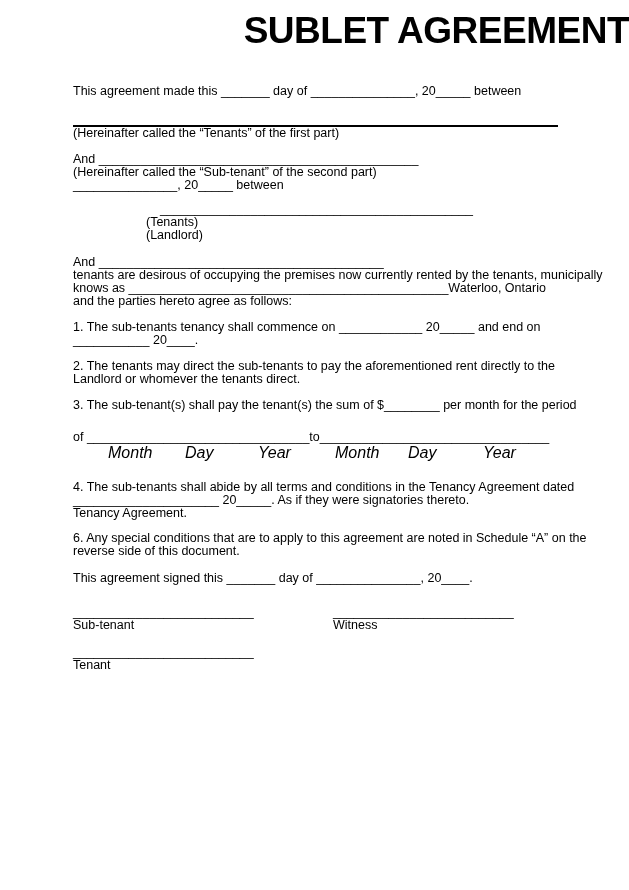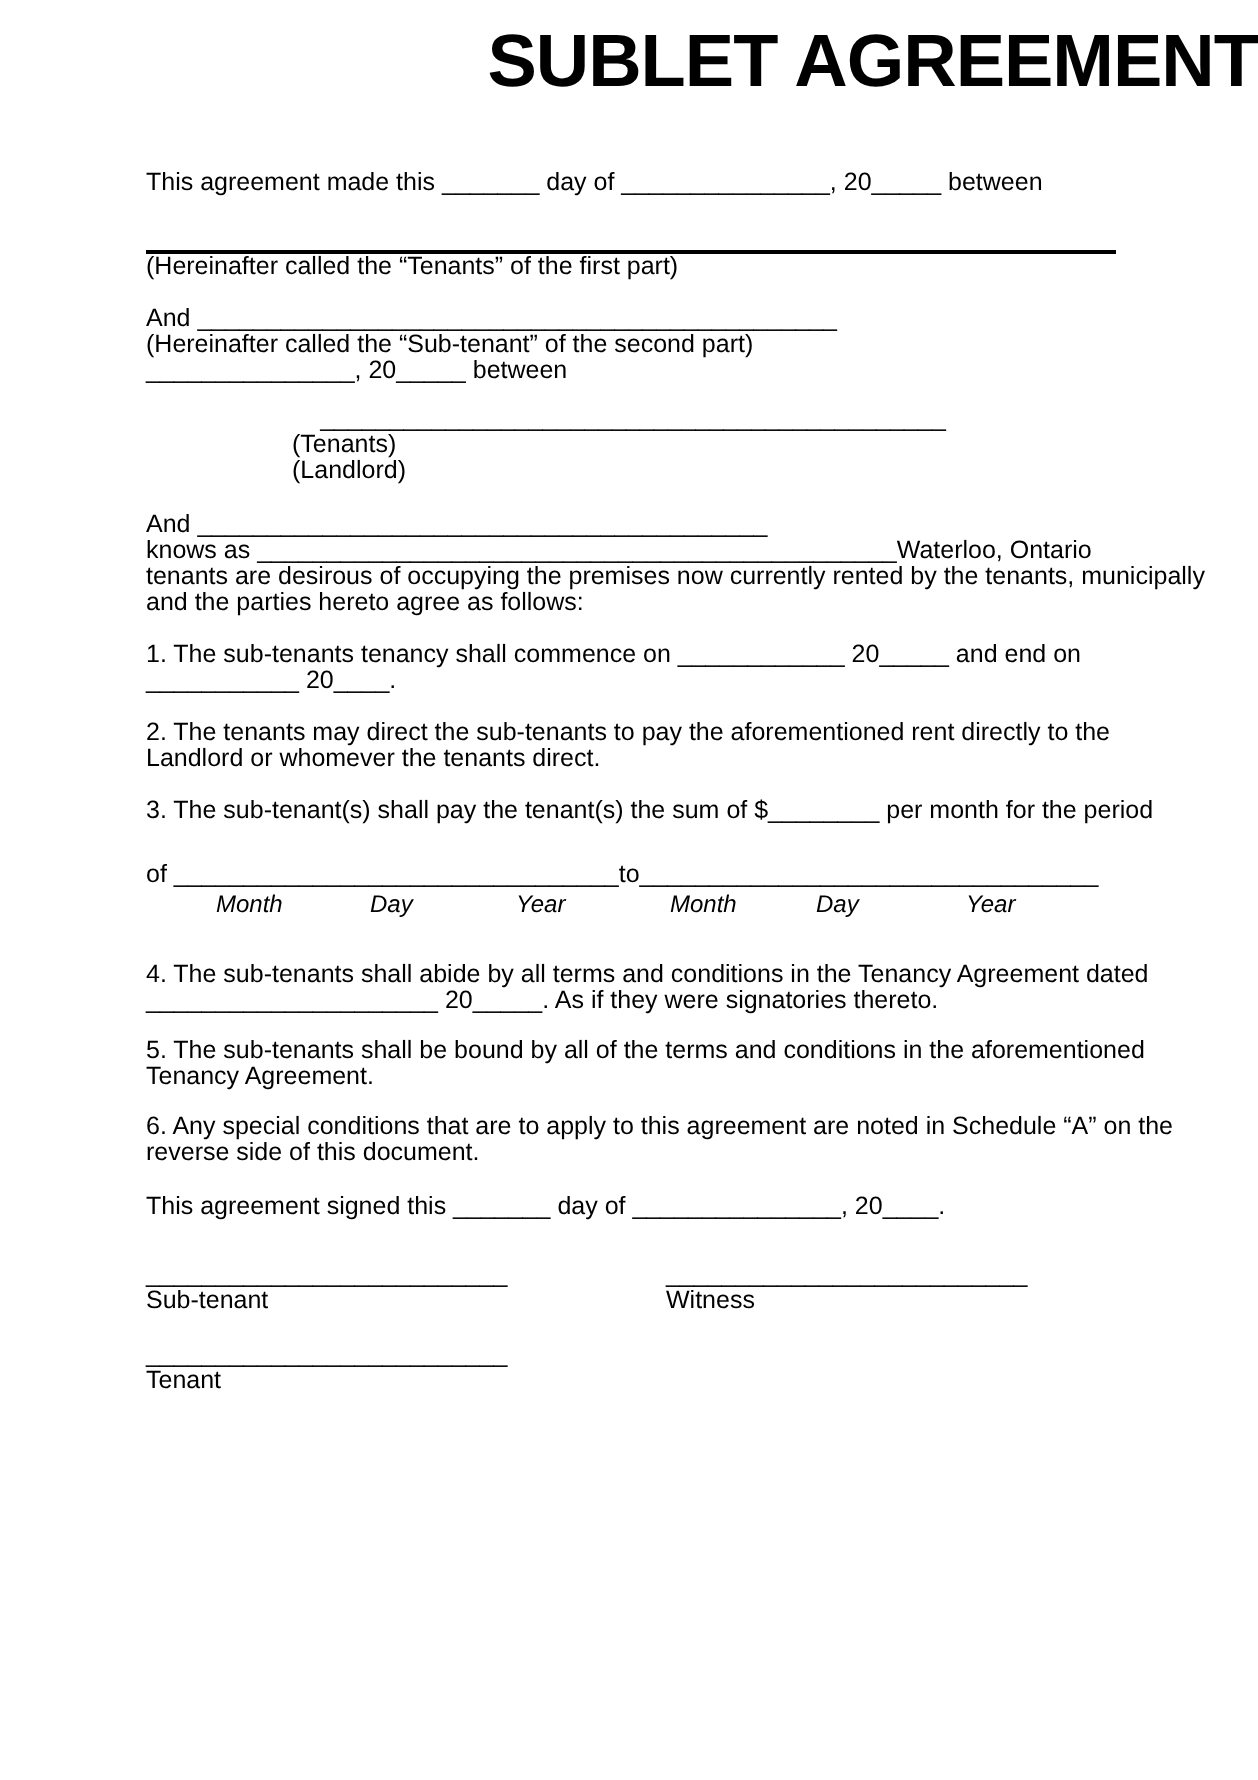--- a/index.html
+++ b/index.html
@@ -21,21 +21,21 @@
   .mt{margin-top:13px;}
   .mt-sm{margin-top:19px;}
   .mt-intro{margin-top:35px;}
   .mt-blank1{margin-top:11px;text-align:center;}
   .mt-blank2{margin-top:14px;}
   .mt-c4{margin-top:22px;}
   .mt-c5{margin-top:12px;}
   .mt-signed{margin-top:14px;}
   .rule{height:2px;background:#000000;margin-top:27px;width:485px;}
   .indent{padding-left:73px;}
-  .period-labels{position:relative;height:13px;margin-top:2px;font-style:italic;font-size:12px;}
+  .period-labels{position:relative;height:13px;margin-top:2px;font-style:italic;font-size:16px;}
   .period-labels span{position:absolute;top:0;}
   .period-labels span:nth-child(1){left:35px;}
   .period-labels span:nth-child(2){left:112px;}
   .period-labels span:nth-child(3){left:185px;}
   .period-labels span:nth-child(4){left:262px;}
   .period-labels span:nth-child(5){left:335px;}
   .period-labels span:nth-child(6){left:410px;}
   .sig-row{display:flex;}
   .sig-row.first{margin-top:21px;}
   .sig-row.second{margin-top:14px;}
@@ -60,22 +60,22 @@
     <p class="line">(Hereinafter called the “Sub-tenant” of the second part)</p>
 
     <p class="line">_______________, 20_____ between</p>
 
     <p class="line mt-blank1">_____________________________________________</p>
     <p class="line indent">(Tenants)</p>
 
     <p class="line indent">(Landlord)</p>
     <p class="line mt-blank2">And _________________________________________</p>
 
+    <p class="line">tenants are desirous of occupying the premises now currently rented by the tenants, municipally</p>
     <p class="line">knows as ______________________________________________Waterloo, Ontario</p>
-    <p class="line">tenants are desirous of occupying the premises now currently rented by the tenants, municipally</p>
     <p class="line">and the parties hereto agree as follows:</p>
 
     <p class="line mt">1. The sub-tenants tenancy shall commence on ____________ 20_____ and end on</p>
     <p class="line">___________ 20____.</p>
 
     <p class="line mt">2. The tenants may direct the sub-tenants to pay the aforementioned rent directly to the</p>
     <p class="line">Landlord or whomever the tenants direct.</p>
 
     <p class="line mt">3. The sub-tenant(s) shall pay the tenant(s) the sum of $________ per month for the period</p>
     <p class="line mt-sm">of ________________________________to_________________________________</p>
@@ -85,21 +85,20 @@
       <span>Day</span>
       <span>Year</span>
       <span>Month</span>
       <span>Day</span>
       <span>Year</span>
     </div>
 
     <p class="line mt-c4">4. The sub-tenants shall abide by all terms and conditions in the Tenancy Agreement dated</p>
     <p class="line">_____________________ 20_____. As if they were signatories thereto.</p>
 
-    <p class="line mt-c5">5. The sub-tenants shall be bound by all of the terms and conditions in the aforementioned</p>
     <p class="line">Tenancy Agreement.</p>
 
     <p class="line mt-c5">6. Any special conditions that are to apply to this agreement are noted in Schedule “A” on the</p>
     <p class="line">reverse side of this document.</p>
 
     <p class="line mt-signed">This agreement signed this _______ day of _______________, 20____.</p>
 
     <div class="sig-row first">
       <div class="sig-col">
         <p class="line">__________________________</p>

